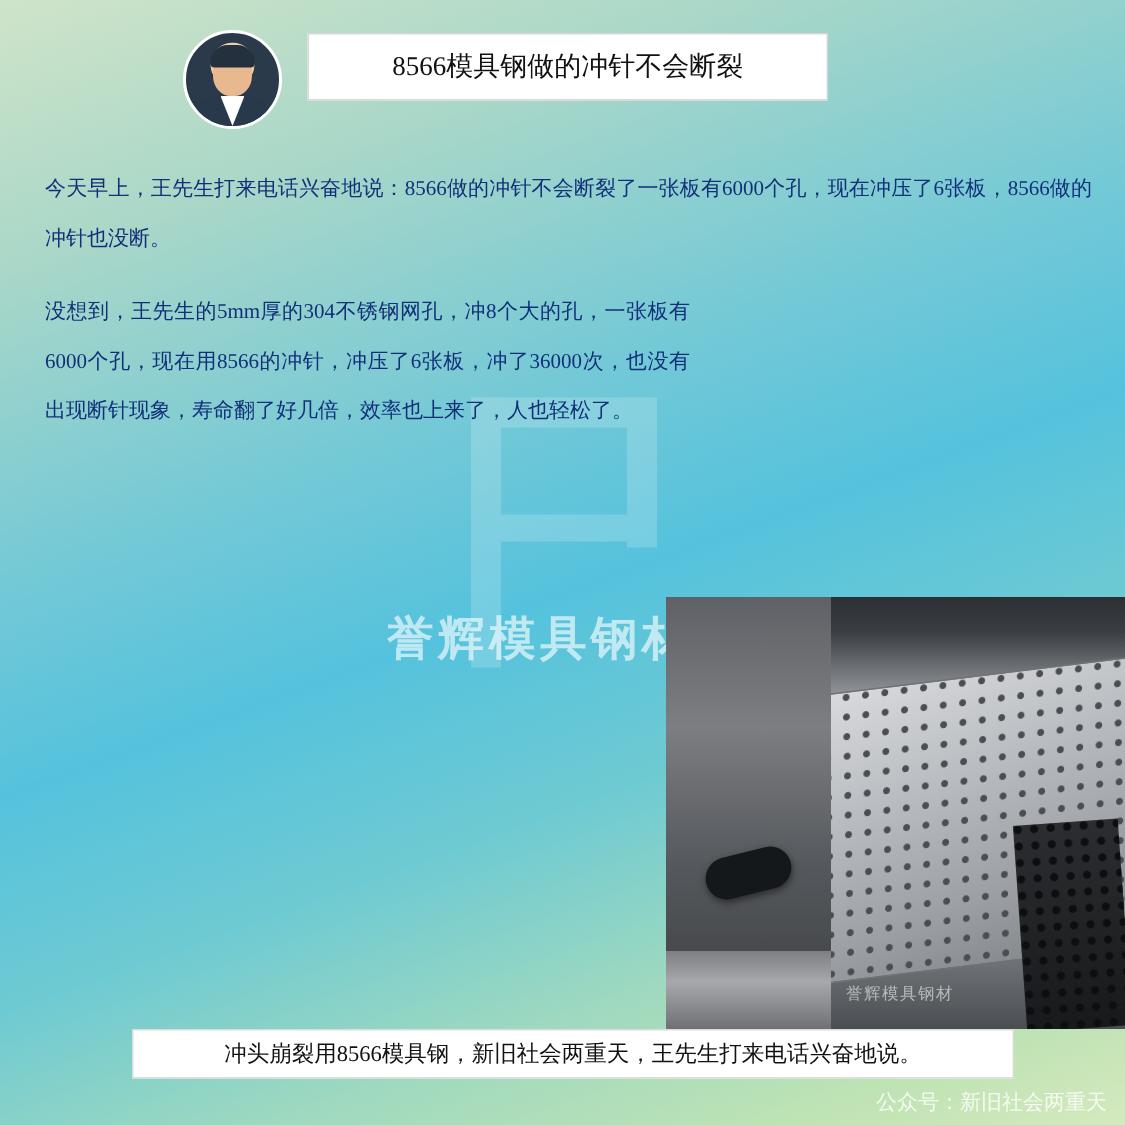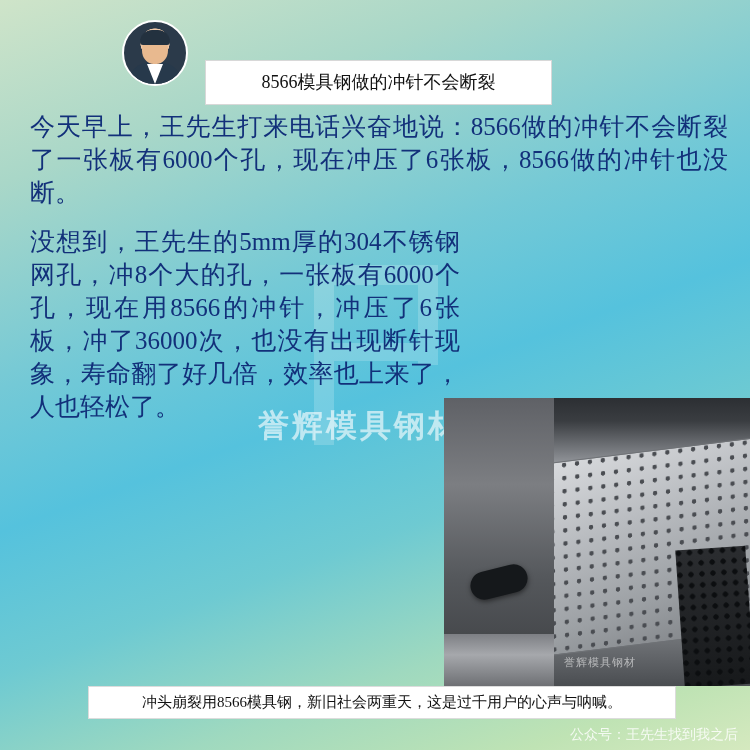--- a/index.html
+++ b/index.html
@@ -106,40 +106,39 @@
   }
   .title-box {
     position: absolute;
     left: 205px;
     top: 22px;
     width: 325px;
     background: #ffffff;
     border: 1px solid #d8d8d8;
     padding: 8px 10px 9px 10px;
     text-align: center;
-    margin-top: 38px;
   }
   .title-line {
     font-size: 18px;
     line-height: 26px;
     color: #111111;
     font-family: "Liberation Serif", serif;
     white-space: nowrap;
   }
 
   
   .content {
     position: absolute;
     left: 0;
     top: 102px;
     width: 750px;
   }
   .para {
     color: #12307a;
-    font-size: 25px;
+    font-size: 14px;
     line-height: 33px;
     font-family: "Liberation Serif", serif;
     margin: 0 0 16px 0;
     padding: 0 22px 0 30px;
     text-align: justify;
   }
   .p1 { margin-top: 8px; }
   .p4 { width: 430px; }
 
   
@@ -277,16 +276,16 @@
       <div class="punch"></div>
       <div class="band"></div>
     </div>
     <div class="photo photo-right">
       <div class="plate"></div>
       <div class="dark-strip"></div>
       <div class="photo-wm">誉辉模具钢材</div>
     </div>
   </div>
 
-  <div class="footer-caption">冲头崩裂用8566模具钢，新旧社会两重天，这是过千用户的心声与呐喊。</div>
-  <div class="footer-account">公众号：王先生找到我之后</div>
+  <div class="footer-caption">冲头崩裂用8566模具钢，新旧社会两重天，王先生打来电话兴奋地说。</div>
+  <div class="footer-account">公众号：新旧社会两重天</div>
 
 </div>
 
 </body></html>

